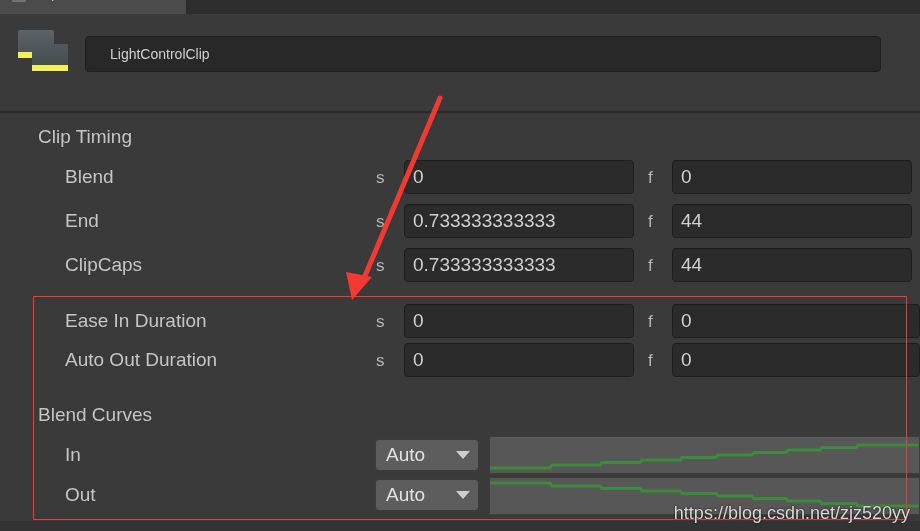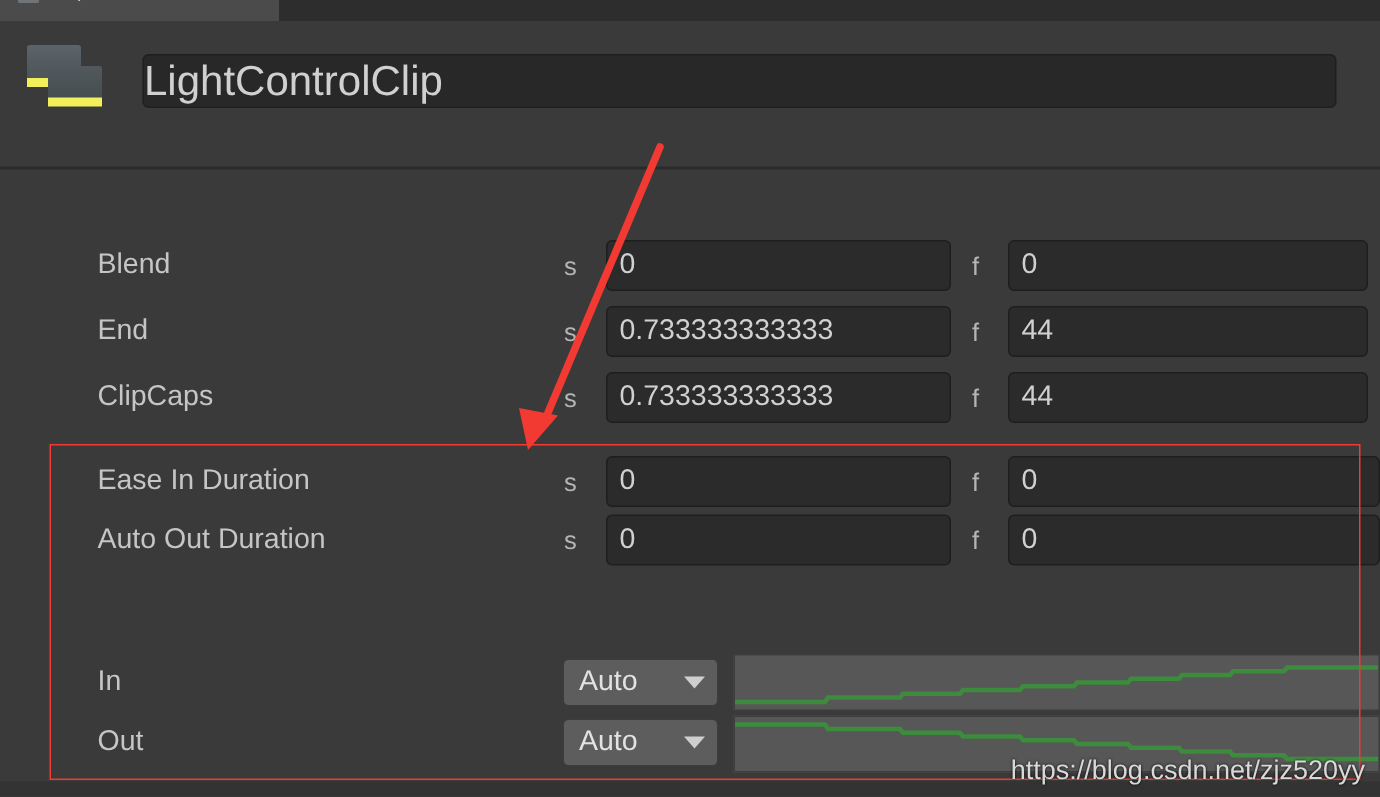--- a/index.html
+++ b/index.html
@@ -90,30 +90,30 @@
   }
   .clip-icon .bar-front {
     position: absolute;
     left: 16px; top: 37px;
     width: 36px; height: 6px;
     background: #f2ef5a;
   }
 
   .name-field {
     position: absolute;
-    left: 95px; top: 22px;
+    left: 85px; top: 22px;
     width: 796px; height: 36px;
     background: #282828;
     border: 1px solid #1f1f1f;
     border-radius: 4px;
     box-sizing: border-box;
     display: flex;
     align-items: center;
-    padding-left: 0;
-    font-size: 28px;
+    padding-left: 24px;
+    font-size: 14px;
     color: #d0d0d0;
   }
 
   
   .annot-text {
     position: absolute;
     left: 288px; top: 60px;
     font-size: 29px;
     color: #f23a33;
     white-space: nowrap;
@@ -250,20 +250,21 @@
       <div class="bar-back"></div>
       <div class="box-front"></div>
       <div class="bar-front"></div>
     </div>
     <div class="name-field" title="Clip name">LightControlClip</div>
   </div>
 
 
   <div class="sep" style="top:111px;"></div>
 
+  <div class="section-title" style="left:38px; top:126px;">Clip Timing</div>
 
   <div class="row-label" style="left:65px; top:166px;">Blend</div>
   <div class="unit" style="left:376px; top:168px;">s</div>
   <div class="num-field" style="left:404px; top:160px; width:230px;">0</div>
   <div class="unit" style="left:648px; top:168px;">f</div>
   <div class="num-field" style="left:672px; top:160px; width:240px;">0</div>
 
   <div class="row-label" style="left:65px; top:210px;">End</div>
   <div class="unit" style="left:376px; top:212px;">s</div>
   <div class="num-field" style="left:404px; top:204px; width:230px;">0.733333333333</div>
@@ -281,20 +282,21 @@
   <div class="num-field" style="left:404px; top:304px; width:230px;">0</div>
   <div class="unit" style="left:648px; top:312px;">f</div>
   <div class="num-field" style="left:672px; top:304px; width:248px;">0</div>
 
   <div class="row-label" style="left:65px; top:349px;">Auto Out Duration</div>
   <div class="unit" style="left:376px; top:351px;">s</div>
   <div class="num-field" style="left:404px; top:343px; width:230px;">0</div>
   <div class="unit" style="left:648px; top:351px;">f</div>
   <div class="num-field" style="left:672px; top:343px; width:248px;">0</div>
 
+  <div class="section-title" style="left:38px; top:404px;">Blend Curves</div>
 
   <div class="row-label" style="left:65px; top:444px;">In</div>
   <div class="dropdown" style="left:375px; top:439px;">
     <span>Auto</span>
     <span class="caret"></span>
   </div>
   <div class="curve-box" style="left:489px; top:436px; width:431px; height:38px;">
     <svg width="429" height="36" viewBox="0 0 429 36">
       <path d="M0,31 L60,31 L62,28 L110,28 L112,25.5 L150,25.5 L152,23 L190,23 L192,20.5 L226,20.5 L228,18 L262,18 L264,15.5 L296,15.5 L298,13 L330,13 L332,10.5 L366,10.5 L368,8 L429,8" fill="none" stroke="#3d8c3d" stroke-width="3"></path>
     </svg>

